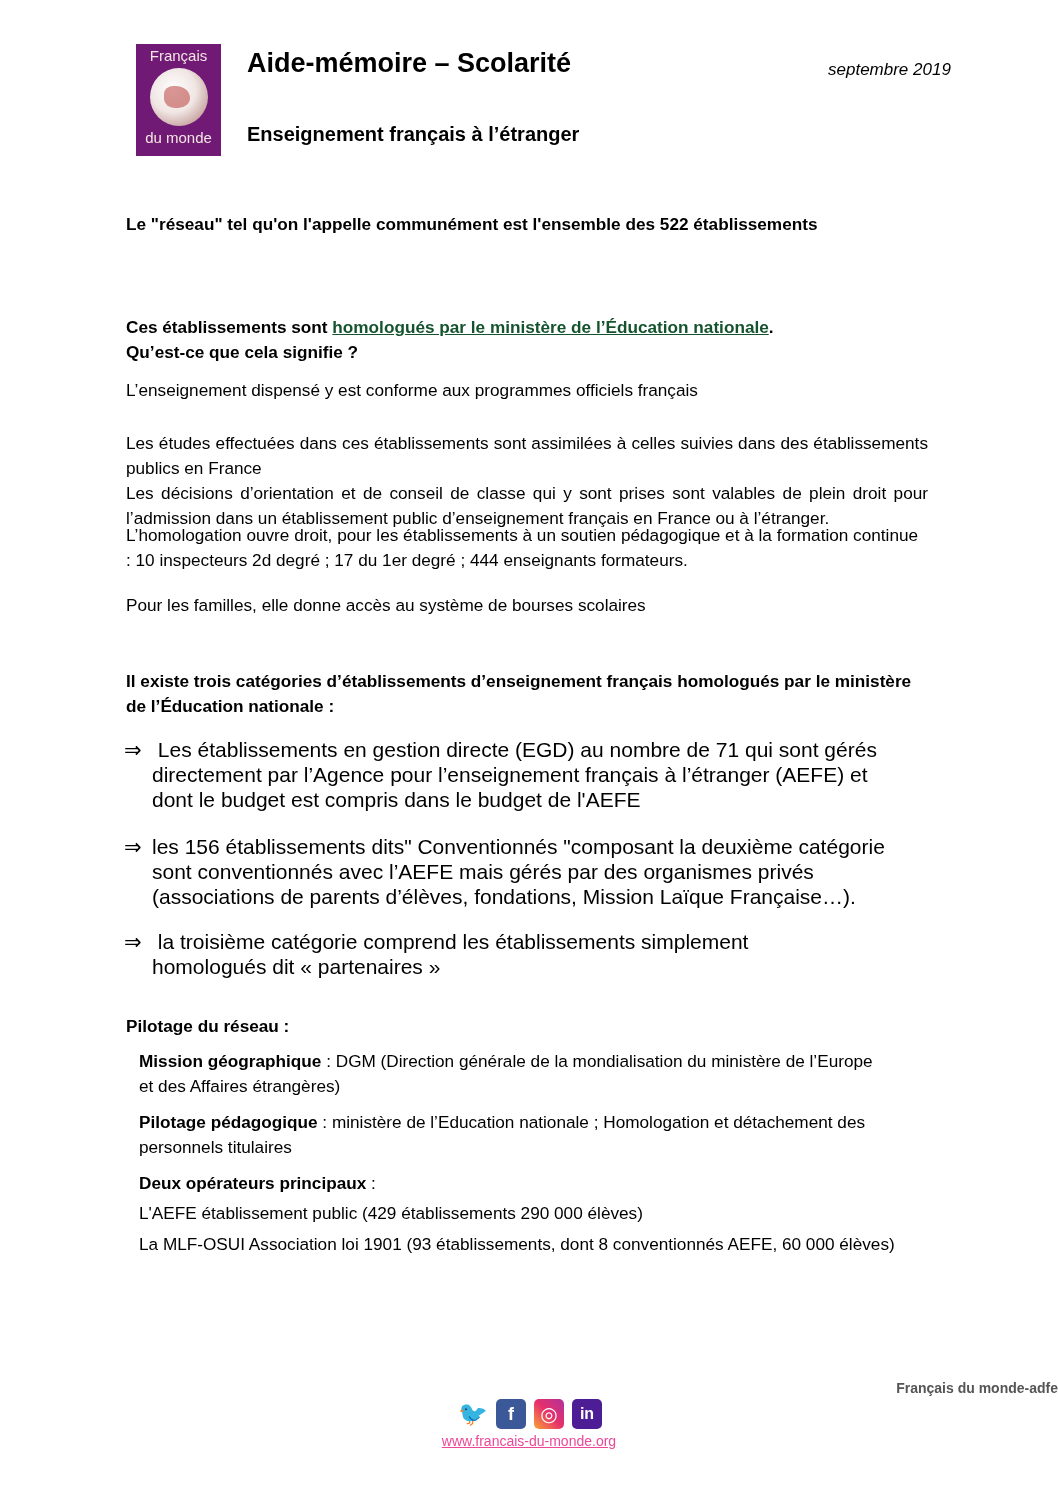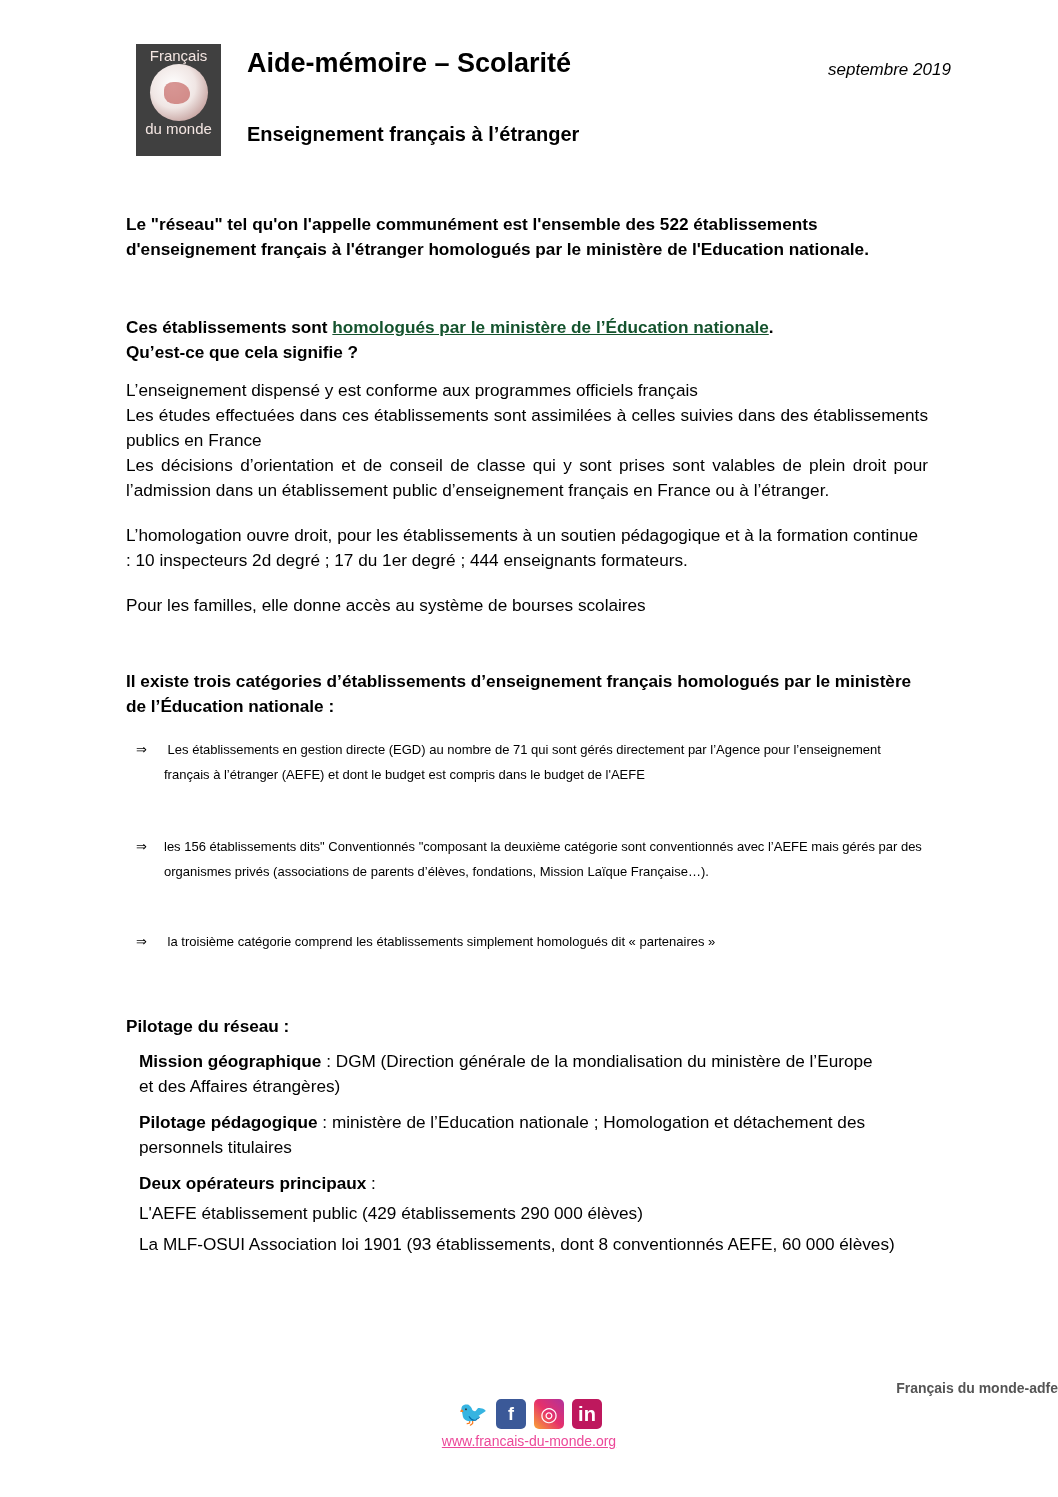--- a/index.html
+++ b/index.html
@@ -4,42 +4,42 @@
 <style>
   html, body { margin: 0; padding: 0; background: #ffffff; }
   body {
     width: 1058px; height: 1497px; position: relative; overflow: hidden;
     font-family: "Liberation Sans", "DejaVu Sans", sans-serif;
     color: #000;
   }
   .abs { position: absolute; }
   .logo {
     left: 136px; top: 44px; width: 85px; height: 112px;
-    background: #404040; color: #fff;
+    background: #701a75; color: #fff;
     display: flex; flex-direction: column; align-items: center; justify-content: space-between;
-    box-sizing: border-box; padding: 4px 0 19px 0;
+    box-sizing: border-box; padding: 4px 0 10px 0;
   }
   .logo-text { font-size: 15px; line-height: 16px; color: #f4e6e2; }
   .globe {
     width: 58px; height: 58px; border-radius: 50%;
     background: radial-gradient(circle at 40% 38%, #ffffff 0%, #f0e6e4 45%, #caa9a6 75%, #8e2a28 100%);
     position: relative;
   }
   .globe::after {
     content: ""; position: absolute; left: 14px; top: 18px; width: 26px; height: 22px;
     border-radius: 40% 60% 50% 45%; background: #b8403c; opacity: 0.55;
   }
   .title { left: 247px; top: 48px; font-size: 27px; font-weight: bold; letter-spacing: 0px; }
   .date { left: 828px; top: 60px; font-size: 17px; font-style: italic; }
   .subtitle { left: 247px; top: 123px; font-size: 20px; font-weight: bold; }
   .para { left: 126px; width: 802px; font-size: 17.2px; line-height: 25px; }
   .bold { font-weight: bold; }
   .just { text-align: justify; }
   a.link { color: #14532d; text-decoration: underline; }
-  .bullet { left: 136px; width: 792px; font-size: 13px; line-height: 25px; padding-left: 28px; text-indent: -28px; box-sizing: border-box; }
+  .bullet { left: 124px; width: 792px; font-size: 21px; line-height: 25px; padding-left: 28px; text-indent: -28px; box-sizing: border-box; }
   .arrow { display: inline-block; width: 28px; text-indent: 0; }
   .sub { left: 139px; width: 790px; font-size: 17.2px; line-height: 25px; }
   .footer-title { left: 0; width: 1058px; top: 1380px; text-align: right; font-size: 14px; font-weight: bold; color: #555; }
   .socials { left: 458px; top: 1399px; display: flex; gap: 8px; }
   .soc { width: 30px; height: 30px; border-radius: 5px; display: flex; align-items: center; justify-content: center; color: #fff; font-weight: bold; font-size: 18px; }
   .footer-url { left: 0; width: 1058px; top: 1433px; text-align: center; font-size: 14px; }
   .footer-url a { color: #ec4899; text-decoration: underline; }
 </style>
 </head>
 <body>
@@ -48,33 +48,32 @@
   <span class="logo-text">Français</span>
   <div class="globe"></div>
   <span class="logo-text">du monde</span>
 </div>
 <div class="abs title">Aide-mémoire – Scolarité</div>
 <div class="abs date">septembre 2019</div>
 <div class="abs subtitle">Enseignement français à l’étranger</div>
 
 <div class="abs para bold" style="top:212px;">
   <div>Le "réseau" tel qu'on l'appelle communément est l'ensemble des 522 établissements</div>
-  <div>d'enseignement français à l'étranger homologués par le ministère de l'Education nationale.</div>
 </div>
 
 <div class="abs para bold" style="top:315px;">
   <div>
     <span>Ces établissements sont </span><a class="link">homologués par le ministère de l’Éducation nationale</a><span>.</span>
   </div>
   <div>Qu’est-ce que cela signifie ?</div>
 </div>
 
 <div class="abs para just" style="top:378px;">
   <div>L’enseignement dispensé y est conforme aux programmes officiels français</div>
-  <div style="text-align:justify;text-align-last:left;">Les études effectuées dans ces établissements sont assimilées à celles suivies dans des établissements publics en France</div>
+  <div style="text-align:justify;text-align-last:left;margin-top:28px;">Les études effectuées dans ces établissements sont assimilées à celles suivies dans des établissements publics en France</div>
   <div style="text-align:justify;text-align-last:left;">Les décisions d’orientation et de conseil de classe qui y sont prises sont valables de plein droit pour l’admission dans un établissement public d’enseignement français en France ou à l’étranger.</div>
 </div>
 
 <div class="abs para" style="top:523px; width:800px;">L’homologation ouvre droit, pour les établissements à un soutien pédagogique et à la formation continue : 10 inspecteurs 2d degré ; 17 du 1er degré ; 444 enseignants formateurs.</div>
 <div class="abs para" style="top:593px;">Pour les familles, elle donne accès au système de bourses scolaires</div>
 
 <div class="abs para bold" style="top:669px;">Il existe trois catégories d’établissements d’enseignement français homologués par le ministère de l’Éducation nationale :</div>
 
 <div class="abs bullet" style="top:737px; width:790px;">
   <span class="arrow">⇒</span><span> Les établissements en gestion directe (EGD) au nombre de 71 qui sont gérés directement par l’Agence pour l’enseignement français à l’étranger (AEFE) et dont le budget est compris dans le budget de l'AEFE</span>
@@ -104,19 +103,19 @@
 <div class="abs socials">
   <div class="soc" style="background:#ffffff;color:#1da1f2;font-size:24px;">
       <span>🐦</span>
     </div>
   <div class="soc" style="background:#3b5998;">
       <span>f</span>
     </div>
   <div class="soc" style="background:linear-gradient(45deg,#f9a334,#e6306b,#b0329c);font-size:20px;">
       <span>◎</span>
     </div>
-  <div class="soc" style="background:#be185d;font-size:20px;">
+  <div class="soc" style="background:#4c1d95;font-size:16px;">
       <span>in</span>
     </div>
 </div>
 <div class="abs footer-url">
   <a>www.francais-du-monde.org</a>
 </div>
 
 </body></html>

